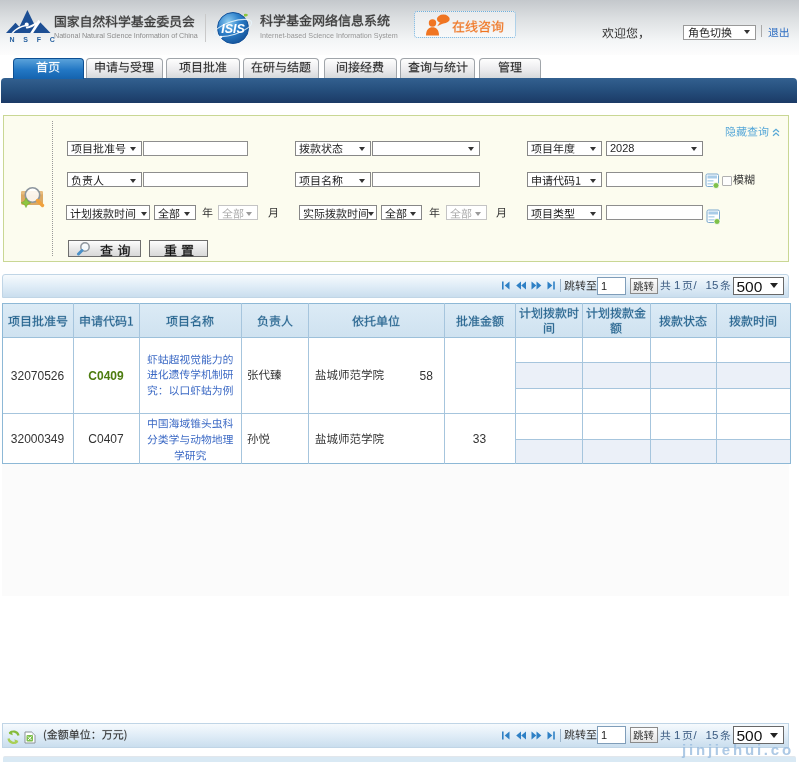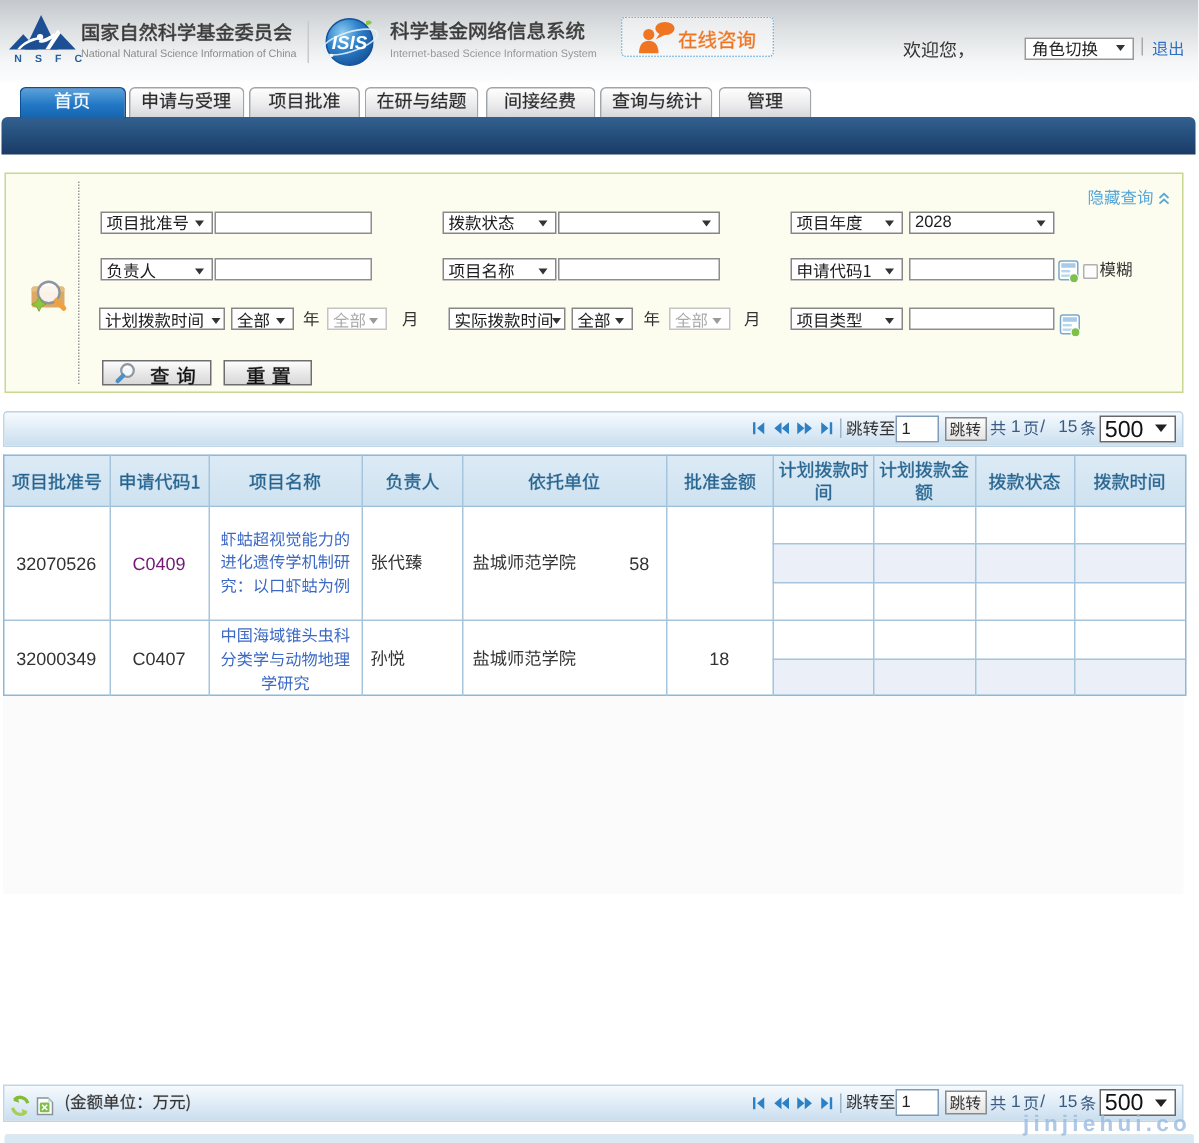--- a/index.html
+++ b/index.html
@@ -675,21 +675,21 @@
       <use href="#u6B3E" x="3000"></use>
       <use href="#u91D1" x="4000"></use>
     </g>
   </svg>
 <svg class="k" style="left:610.0px;top:321.5px" width="13" height="15">
     <g transform="translate(0,10.6) scale(0.01200,-0.01200)" fill="#26648f" stroke="#26648f" stroke-width="22">
       <use href="#u989D" x="0"></use>
     </g>
   </svg>
 <div class="a" style="left:-22.5px;top:368.5px;width:120px;text-align:center;font-size:12px;color:#333;font-weight:400;white-space:nowrap;">32070526</div>
-<div class="a" style="left:46.0px;top:368.5px;width:120px;text-align:center;font-size:12px;color:#701a75;font-weight:400;white-space:nowrap;">C0409</div>
+<div class="a" style="left:46.0px;top:368.5px;width:120px;text-align:center;font-size:12px;color:#4d7c0f;font-weight:700;white-space:nowrap;">C0409</div>
 <svg class="k" style="left:146.8px;top:353.5px" width="88" height="14">
     <g transform="translate(0,9.5) scale(0.01080,-0.01080)" fill="#3a68c4">
       <use href="#u867E" x="0"></use>
       <use href="#u86C4" x="1000"></use>
       <use href="#u8D85" x="2000"></use>
       <use href="#u89C6" x="3000"></use>
       <use href="#u89C9" x="4000"></use>
       <use href="#u80FD" x="5000"></use>
       <use href="#u529B" x="6000"></use>
       <use href="#u7684" x="7000"></use>
@@ -779,21 +779,21 @@
 <svg class="k" style="left:314.5px;top:432.5px" width="70" height="15">
     <g transform="translate(0,10.1) scale(0.01150,-0.01150)" fill="#333">
       <use href="#u76D0" x="0"></use>
       <use href="#u57CE" x="1000"></use>
       <use href="#u5E08" x="2000"></use>
       <use href="#u8303" x="3000"></use>
       <use href="#u5B66" x="4000"></use>
       <use href="#u9662" x="5000"></use>
     </g>
   </svg>
-<div class="a" style="left:419.5px;top:432px;width:120px;text-align:center;font-size:12px;color:#333;font-weight:400;white-space:nowrap;">18</div>
+<div class="a" style="left:419.5px;top:432px;width:120px;text-align:center;font-size:12px;color:#333;font-weight:400;white-space:nowrap;">33</div>
 <div class="a" style="left:2px;top:464px;width:787px;height:132px;background:#fbfbfb"></div>
 <div class="a" style="left:2px;top:722.5px;width:787px;height:25px;background:linear-gradient(180deg,#f6fafd 0%,#e2eef8 45%,#cadeee 100%);border:1px solid #c0d5e6;box-sizing:border-box"></div>
 <svg class="k" style="left:501px;top:730.5px" width="58" height="9">
     <rect x="1" y="0.5" width="1.6" height="8" fill="#2e80c5"></rect>
     <path d="M8.5,0.5 L8.5,8.5 L3.7,4.5 Z" fill="#2e80c5"></path>
     <path d="M20,0.5 L20,8.5 L15.2,4.5 Z" fill="#2e80c5"></path>
     <path d="M25,0.5 L25,8.5 L20.2,4.5 Z" fill="#2e80c5"></path>
     <path d="M30.5,0.5 L30.5,8.5 L35.3,4.5 Z" fill="#2e80c5"></path>
     <path d="M35.5,0.5 L35.5,8.5 L40.3,4.5 Z" fill="#2e80c5"></path>
     <path d="M46.5,0.5 L46.5,8.5 L51.3,4.5 Z" fill="#2e80c5"></path>

